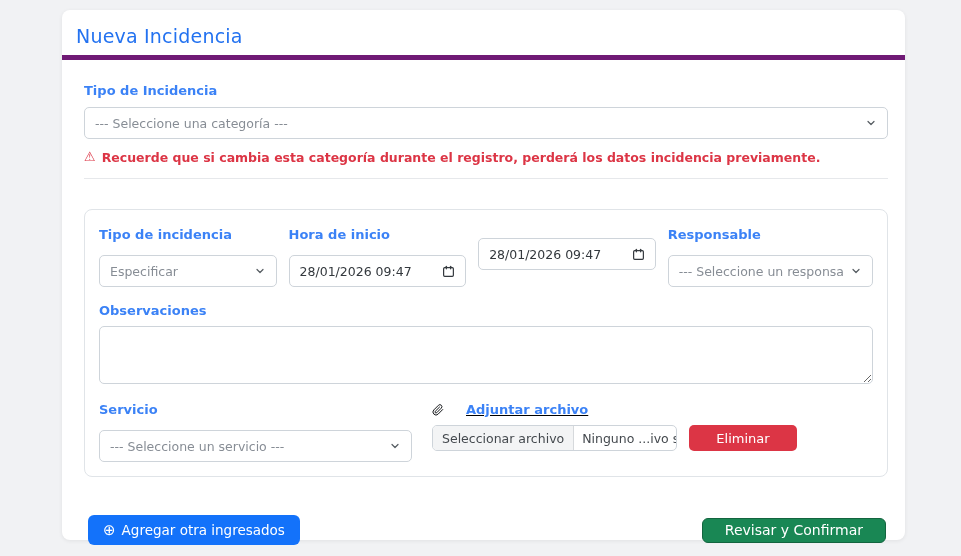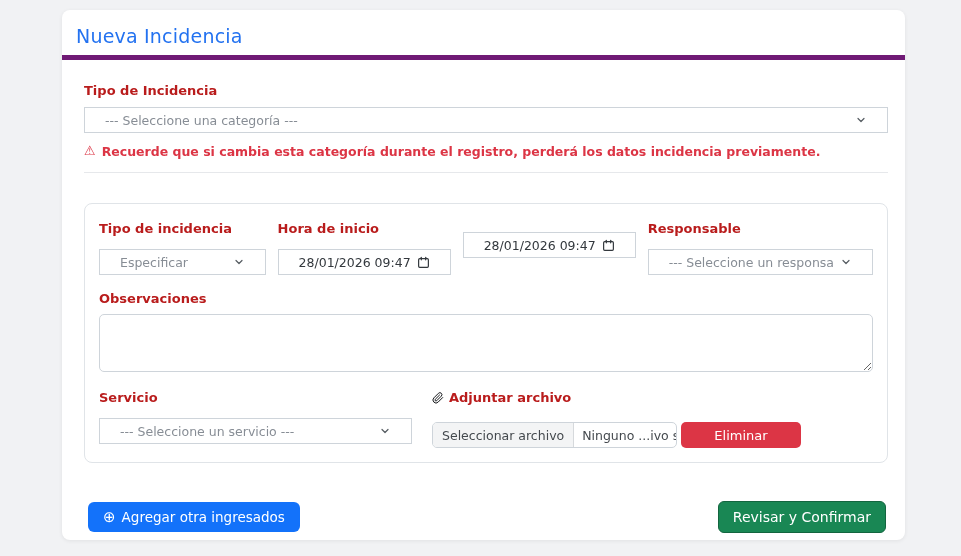--- a/index.html
+++ b/index.html
@@ -27,34 +27,34 @@
     color: #2372f0;
     font-size: 19px;
     font-weight: 500;
     letter-spacing: 0.2px;
   }
   .card-body { padding: 0 17px 0 22px; }
 
   .field-label {
     font-size: 13px;
     font-weight: 700;
-    color: #b91c1c;
+    color: #3b82f6;
     line-height: 17px;
   }
   .section-category { margin-top: 22px; }
   .select-box, .datetime-box {
     margin-top: 8px;
-    height: 26px;
+    height: 32px;
     border: 1px solid #ced4da;
-    border-radius: 0;
+    border-radius: 5px;
     background: #fff;
     display: flex;
     align-items: center;
     justify-content: space-between;
-    padding: 0 20px;
+    padding: 0 10px;
     font-size: 12.5px;
     cursor: pointer;
     overflow: hidden;
   }
   .placeholder-text { color: #878d95; white-space: nowrap; overflow: hidden; }
   .value-text { color: #33383d; white-space: nowrap; overflow: hidden; }
   .chev { flex: 0 0 auto; margin-left: 6px; }
 
   .warning-row {
     margin-top: 10px;
@@ -98,22 +98,22 @@
     font-family: "DejaVu Sans", "Liberation Sans", sans-serif;
     font-size: 12.5px;
     padding: 6px 8px;
     color: #33383d;
     resize: both;
   }
 
   .bottom-row { margin-top: 13px; display: flex; }
   .service-col { width: 313px; flex: 0 0 auto; }
   .attach-col { margin-left: 20px; flex: 1; }
-  .attach-label { display: flex; align-items: center; gap: 5px; margin-bottom: 16px; }
-  .attach-controls { display: flex; align-items: center; gap: 4px; }
+  .attach-label { display: flex; align-items: center; gap: 22px; margin-bottom: 7px; text-decoration: underline; }
+  .attach-controls { display: flex; align-items: center; gap: 12px; }
   .file-input {
     width: 245px;
     height: 26px;
     border: 1px solid #ced4da;
     border-radius: 5px;
     display: flex;
     align-items: stretch;
     overflow: hidden;
     background: #fff;
     font-size: 12.5px;
@@ -130,21 +130,21 @@
   }
   .file-status {
     color: #44494e;
     display: flex;
     align-items: center;
     padding: 0 8px;
     white-space: nowrap;
     overflow: hidden;
   }
   .btn-danger {
-    width: 120px;
+    width: 108px;
     height: 26px;
     background: #dc3545;
     color: #fff;
     border: none;
     border-radius: 5px;
     font-family: inherit;
     font-size: 13px;
     cursor: pointer;
   }
 
@@ -165,26 +165,26 @@
     display: inline-flex;
     align-items: center;
     gap: 6px;
     padding: 0 15px;
     font-family: inherit;
     font-size: 13.5px;
     cursor: pointer;
   }
   .plus-icon { font-size: 15px; line-height: 1; font-weight: 400; }
   .btn-success {
-    height: 32px;
+    height: 25px;
     background: #198754;
     color: #fff;
     border: 1px solid #13653f;
     border-radius: 6px;
-    padding: 0 14px;
+    padding: 0 22px;
     font-family: inherit;
     font-size: 14px;
     cursor: pointer;
   }
   svg { display: block; }
 </style>
 </head>
 <body>
 
 <div class="card">

